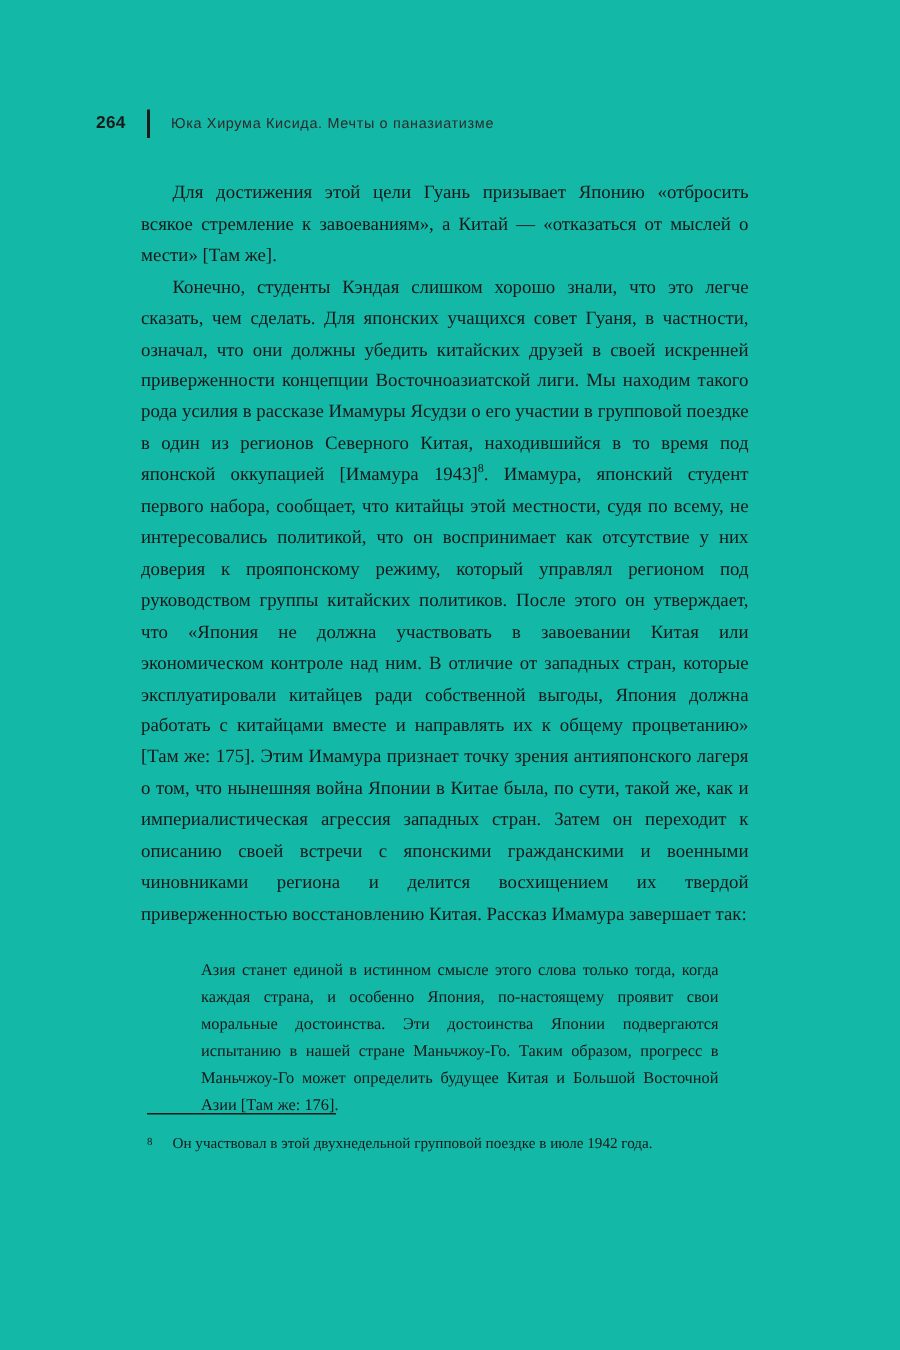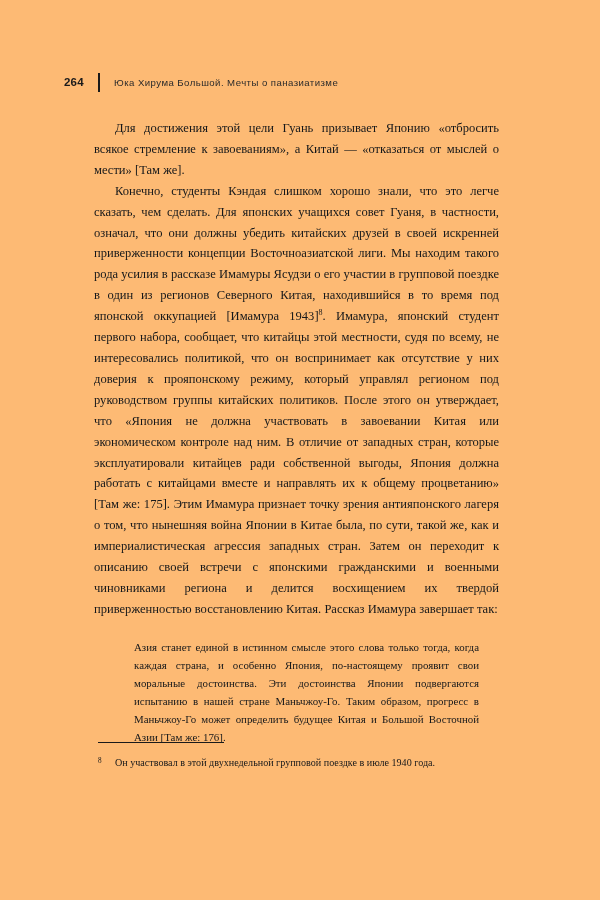--- a/index.html
+++ b/index.html
@@ -6,21 +6,21 @@
   html, body {
     margin: 0;
     padding: 0;
     background: #ffffff;
   }
 
   .page {
     position: relative;
     width: 600px;
     height: 900px;
-    background: #fdba74;
+    background: #14b8a6;
     overflow: hidden;
     font-family: "Liberation Serif", "DejaVu Serif", serif;
     color: #1a1a1a;
     box-sizing: border-box;
   }
 
   
   .running-head {
     position: absolute;
     left: 64px;
@@ -142,36 +142,36 @@
   }
 </style>
 </head>
 <body>
 
 <div class="page">
 
   <div class="running-head">
     <span class="folio">264</span>
     <span class="head-rule"></span>
-    <span class="head-title">Юка Хирума Большой. Мечты о паназиатизме</span>
+    <span class="head-title">Юка Хирума Кисида. Мечты о паназиатизме</span>
   </div>
 
   <div class="textblock">
 
     <p class="body indent">Для достижения этой цели Гуань призывает Японию «отбросить всякое стремление к завоеваниям», а Китай — «отказаться от мыслей о мести» [Там же].</p>
 
     <p class="body indent"><span>Конечно, студенты Кэндая слишком хорошо знали, что это легче сказать, чем сделать. Для японских учащихся совет Гуаня, в частности, означал, что они должны убедить китайских друзей в своей искренней приверженности концепции Восточноазиатской лиги. Мы находим такого рода усилия в рассказе Имамуры Ясудзи о его участии в групповой поездке в один из регионов Северного Китая, находившийся в то время под японской оккупацией [Имамура 1943]</span><sup class="fnref">8</sup><span>. Имамура, японский студент первого набора, сообщает, что китайцы этой местности, судя по всему, не интересовались политикой, что он воспринимает как отсутствие у них доверия к прояпонскому режиму, который управлял регионом под руководством группы китайских политиков. После этого он утверждает, что «Япония не должна участвовать в завоевании Китая или экономическом контроле над ним. В отличие от западных стран, которые эксплуатировали китайцев ради собственной выгоды, Япония должна работать с китайцами вместе и направлять их к общему процветанию» [Там же: 175]. Этим Имамура признает точку зрения антияпонского лагеря о том, что нынешняя война Японии в Китае была, по сути, такой же, как и империалистическая агрессия западных стран. Затем он переходит к описанию своей встречи с японскими гражданскими и военными чиновниками региона и делится восхищением их твердой приверженностью восстановлению Китая. Рассказ Имамура завершает так:</span></p>
 
     <blockquote class="quote">
       <p>Азия станет единой в истинном смысле этого слова только тогда, когда каждая страна, и особенно Япония, по-настоящему проявит свои моральные достоинства. Эти достоинства Японии подвергаются испытанию в нашей стране Маньчжоу-Го. Таким образом, прогресс в Маньчжоу-Го может определить будущее Китая и Большой Восточной Азии [Там же: 176].</p>
     </blockquote>
 
   </div>
 
   <div class="footnote-area">
     <div class="footnote-rule"></div>
     <div class="footnote-item">
       <span class="footnote-marker">8</span>
-      <span class="footnote-text">Он участвовал в этой двухнедельной групповой поездке в июле 1940 года.</span>
+      <span class="footnote-text">Он участвовал в этой двухнедельной групповой поездке в июле 1942 года.</span>
     </div>
   </div>
 
 </div>
 
 </body></html>

